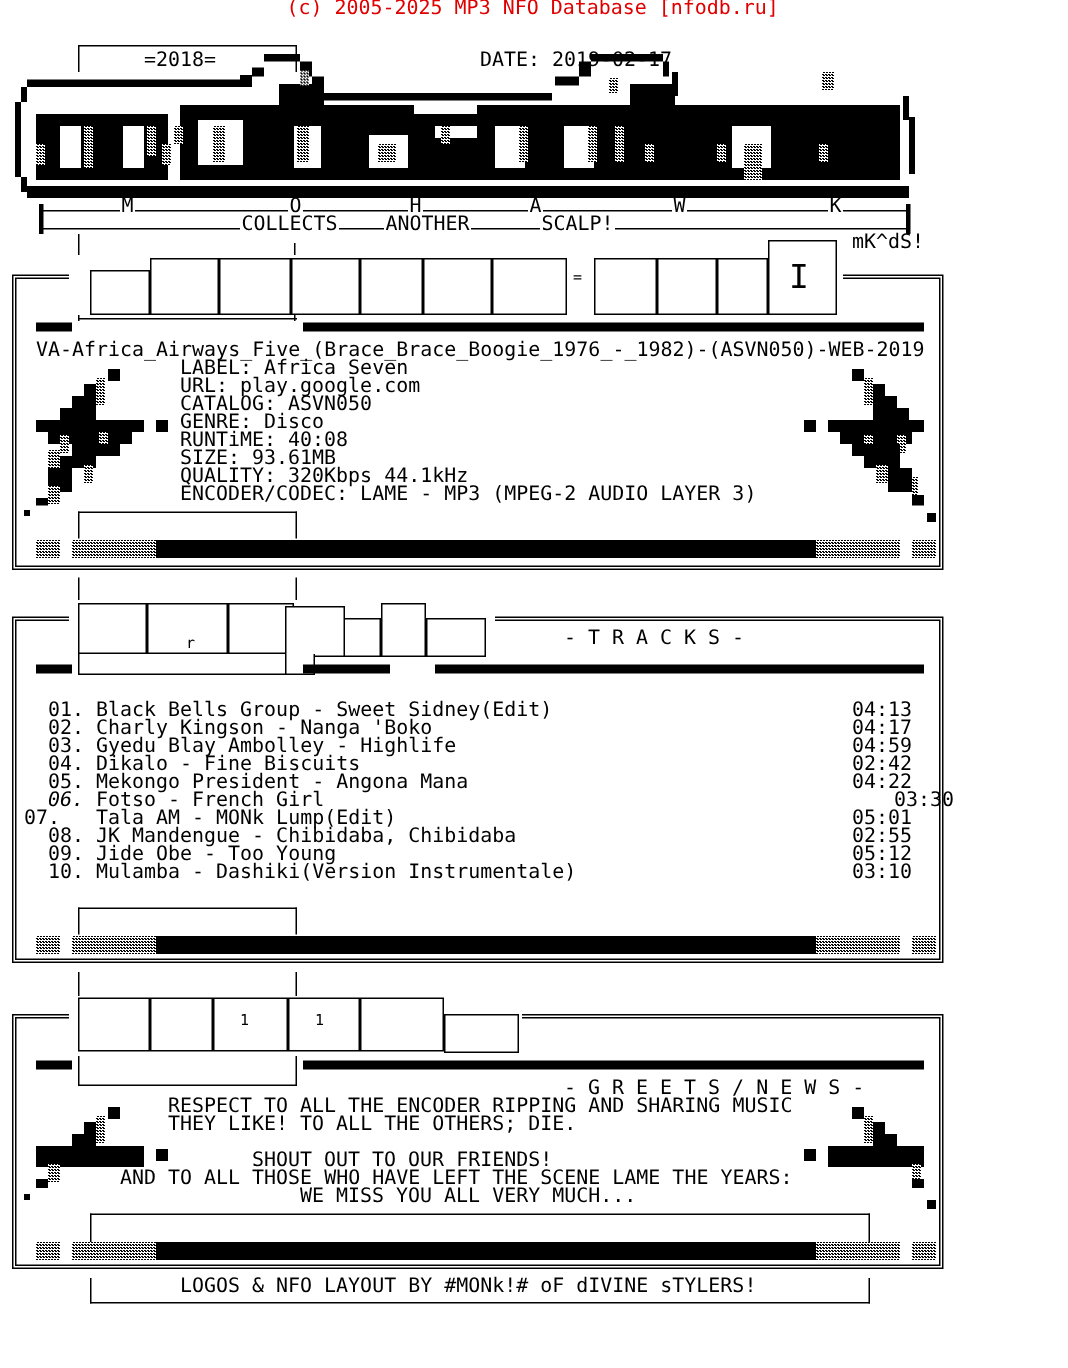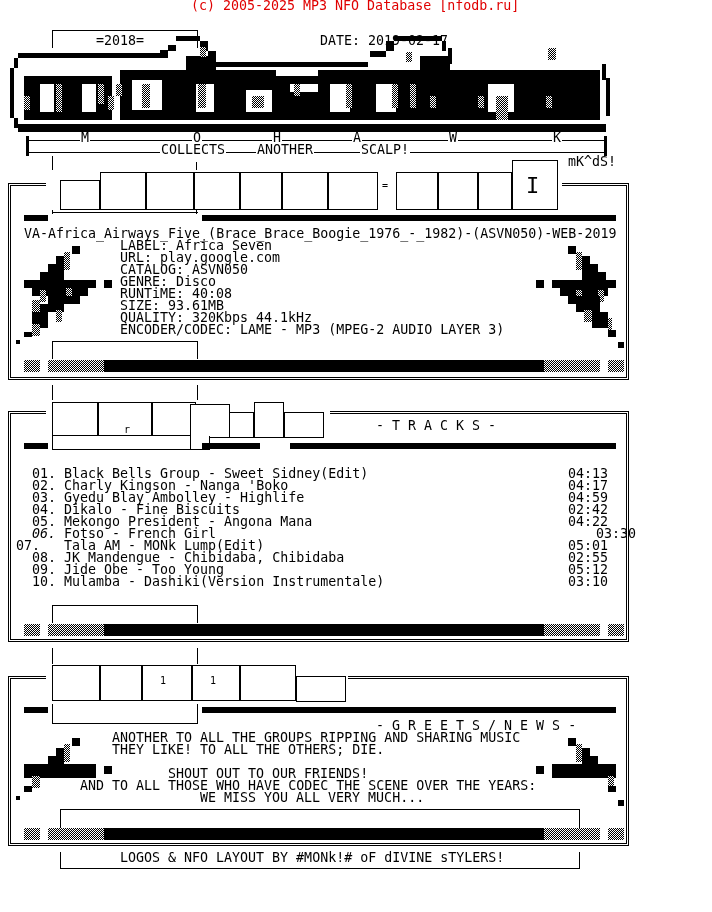--- a/index.html
+++ b/index.html
@@ -291,24 +291,24 @@
   <div class="boxgly" style="left:240px; top:665px; width:56px; height:36px;"></div>
   <div class="boxgly" style="left:296px; top:676px; width:50px; height:26px;"></div>
   <div class="t" style="left:160px; top:675px; font-size:10px;">1</div>
   <div class="t" style="left:210px; top:675px; font-size:10px;">1</div>
 </div>
 <div class="t" style="left:376px; top:720px;">- G R E E T S / N E W S -</div>
 <div class="blk" style="left:24px; top:707px; width:24px; height:6px;"></div>
 <div class="blk" style="left:202px; top:707px; width:414px; height:6px;"></div>
 <div class="ln" style="left:52px; top:704px; width:146px; height:20px; border-left-width:1.5px; border-right-width:1.5px; border-bottom-width:1.5px;"></div>
 
-<div class="t" style="left:112px; top:732px;">ANOTHER TO ALL THE GROUPS RIPPING AND SHARING MUSIC</div>
+<div class="t" style="left:112px; top:732px;">RESPECT TO ALL THE ENCODER RIPPING AND SHARING MUSIC</div>
 <div class="t" style="left:112px; top:744px;">THEY LIKE! TO ALL THE OTHERS; DIE.</div>
 <div class="t" style="left:168px; top:768px;">SHOUT OUT TO OUR FRIENDS!</div>
-<div class="t" style="left:80px; top:780px;">AND TO ALL THOSE WHO HAVE CODEC THE SCENE OVER THE YEARS:</div>
+<div class="t" style="left:80px; top:780px;">AND TO ALL THOSE WHO HAVE LEFT THE SCENE LAME THE YEARS:</div>
 <div class="t" style="left:200px; top:792px;">WE MISS YOU ALL VERY MUCH...</div>
 
 <div>
   <div class="blk" style="left:72px; top:738px; width:8px; height:8px;"></div>
   <div class="dither" style="left:64px; top:744px; width:6px; height:18px;"></div>
   <div class="blk" style="left:56px; top:748px; width:8px; height:8px;"></div>
   <div class="blk" style="left:48px; top:756px; width:16px; height:8px;"></div>
   <div class="blk" style="left:24px; top:764px; width:72px; height:14px;"></div>
   <div class="blk" style="left:104px; top:766px; width:8px; height:8px;"></div>
   <div class="dither" style="left:32px; top:776px; width:8px; height:12px;"></div>

